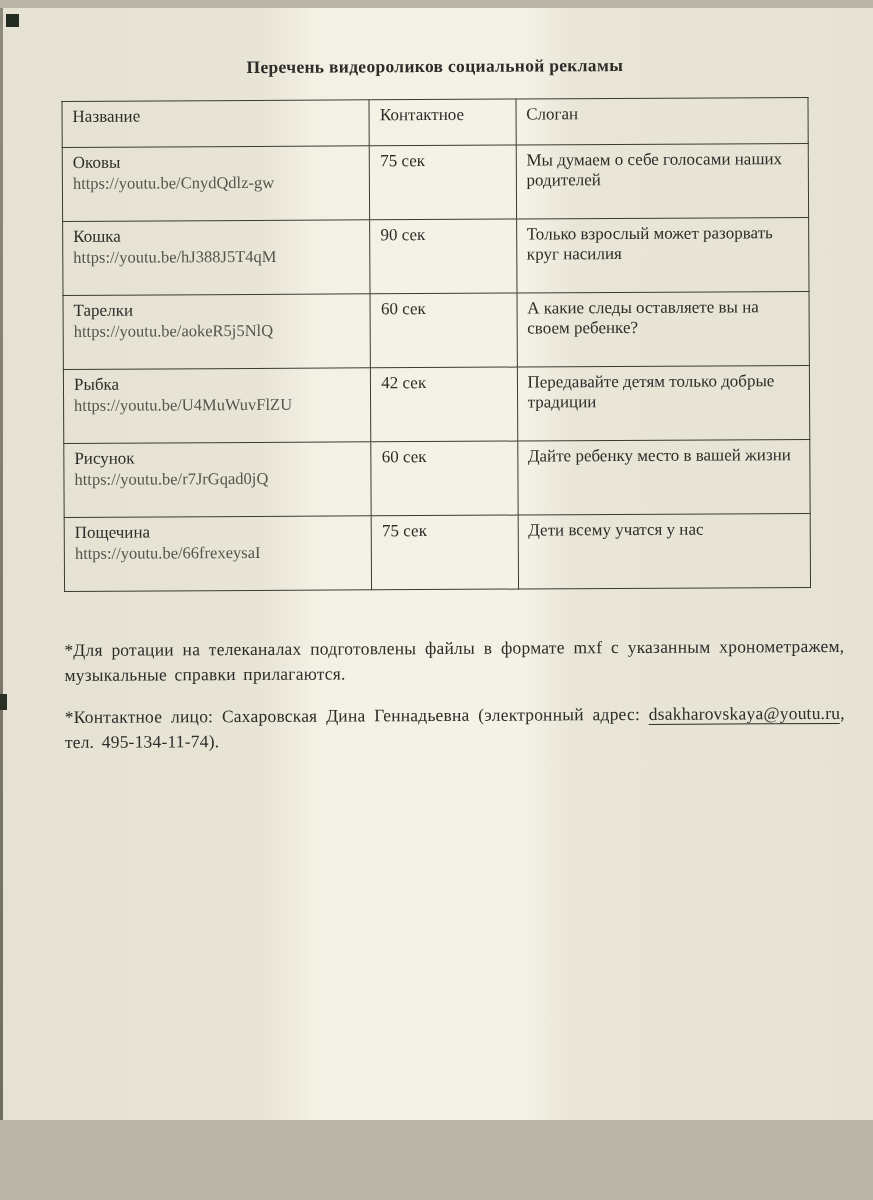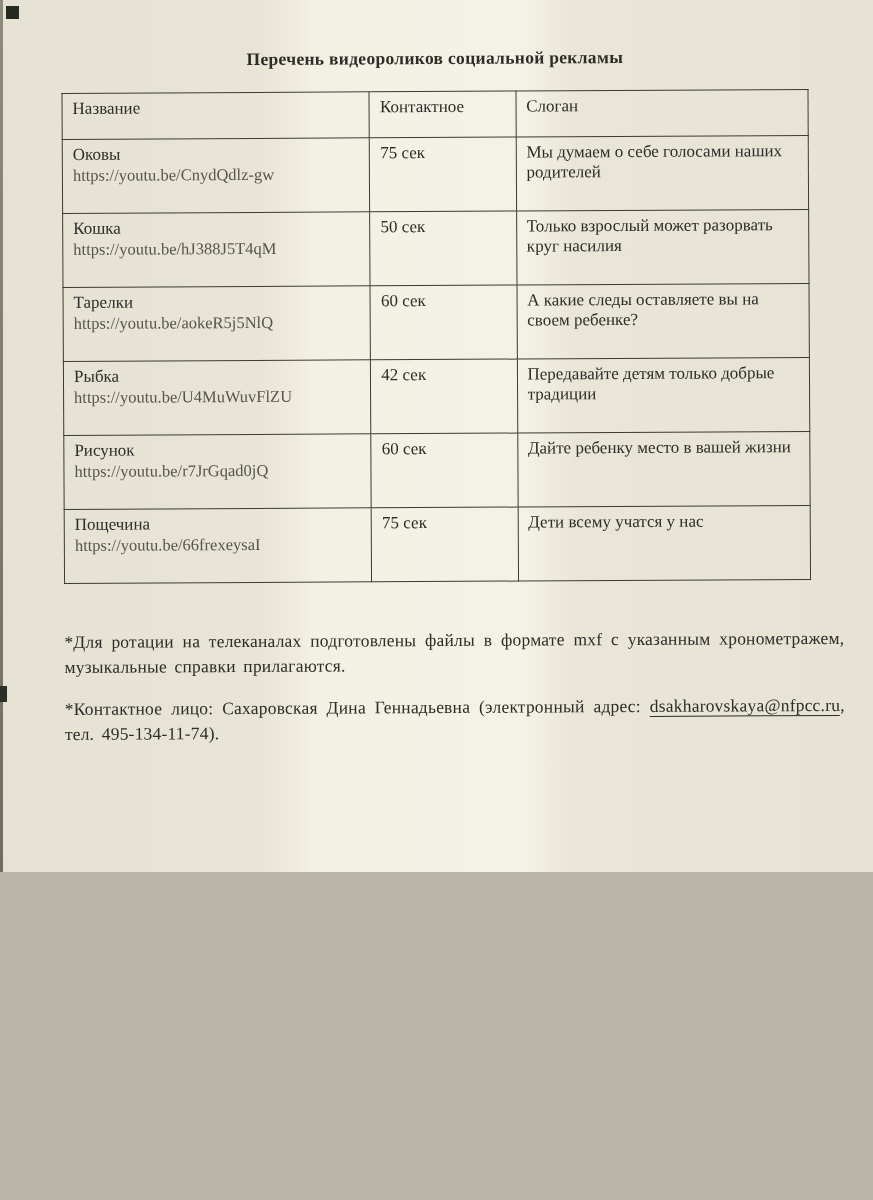--- a/index.html
+++ b/index.html
@@ -1,19 +1,19 @@
 <!DOCTYPE html>
 <html><head>
 <meta charset="utf-8">
 <style>
   html,body{margin:0;padding:0;background:#b8b4a6;}
   .scan{
     position:relative;
-    width:873px;height:872px;
-    margin:0 auto;
+    width:873px;height:1112px;
+    margin:8px auto;
     overflow:hidden;
     background:
       linear-gradient(90deg,
         #e5e1d3 0%, #e8e4d6 30%,
         #f3f0e4 36%, #f4f1e6 60%,
         #e9e5d7 66%, #e6e2d4 100%);
     font-family:"Liberation Serif","DejaVu Serif",serif;
     color:#2e2c29;
   }
   .edge-left{position:absolute;left:0;top:0;width:3px;height:100%;
@@ -113,21 +113,21 @@
             <div class="url">https://youtu.be/CnydQdlz-gw</div>
           </td>
           <td>75 сек</td>
           <td>Мы думаем о себе голосами наших родителей</td>
         </tr>
         <tr>
           <td>
             <div>Кошка</div>
             <div class="url">https://youtu.be/hJ388J5T4qM</div>
           </td>
-          <td>50 сек</td>
+          <td>90 сек</td>
           <td>Только взрослый может разорвать круг насилия</td>
         </tr>
         <tr>
           <td>
             <div>Тарелки</div>
             <div class="url">https://youtu.be/aokeR5j5NlQ</div>
           </td>
           <td>60 сек</td>
           <td>А какие следы оставляете вы на своем ребенке?</td>
         </tr>
@@ -153,21 +153,21 @@
             <div class="url">https://youtu.be/66frexeysaI</div>
           </td>
           <td>75 сек</td>
           <td>Дети всему учатся у нас</td>
         </tr>
       </tbody>
     </table>
 
     <div class="notes">
       <p class="note">*Для ротации на телеканалах подготовлены файлы в формате mxf с указанным хронометражем, музыкальные справки прилагаются.</p>
-      <p class="note"><span>*Контактное лицо: Сахаровская Дина Геннадьевна (электронный адрес: </span><span class="email">dsakharovskaya@nfpcc.ru</span><span>, тел. 495-134-11-74).</span></p>
+      <p class="note"><span>*Контактное лицо: Сахаровская Дина Геннадьевна (электронный адрес: </span><span class="email">dsakharovskaya@youtu.ru</span><span>, тел. 495-134-11-74).</span></p>
     </div>
   </div>
 
   <div class="footer">
     <hr class="footer-rule">
 
     <div class="logo">
       <svg class="logo-icon" viewBox="0 0 24 24" aria-hidden="true">
         <path d="M4 3 L20 3 L17 10 L10 10 L10 21 L4 21 Z" fill="#a83530"></path>
         <path d="M13 12 L20 12 L17 21 L13 21 Z" fill="#7d2a26"></path>

